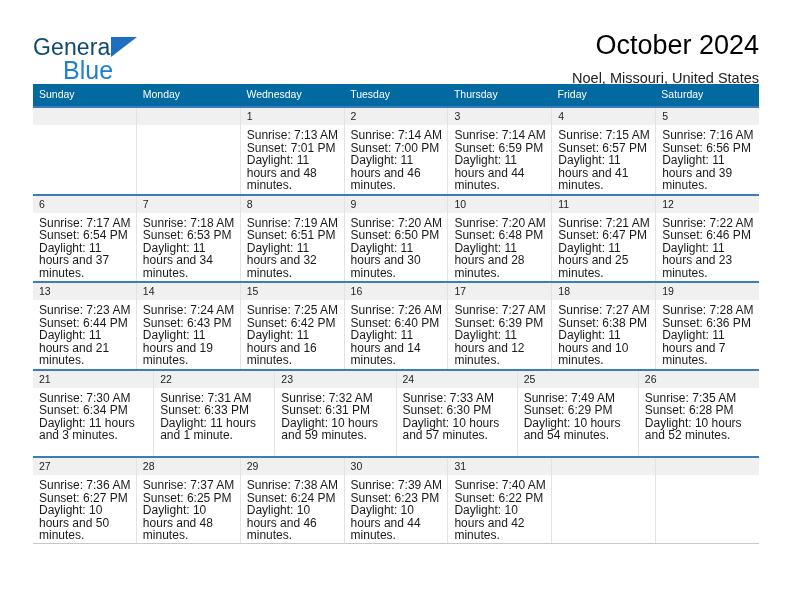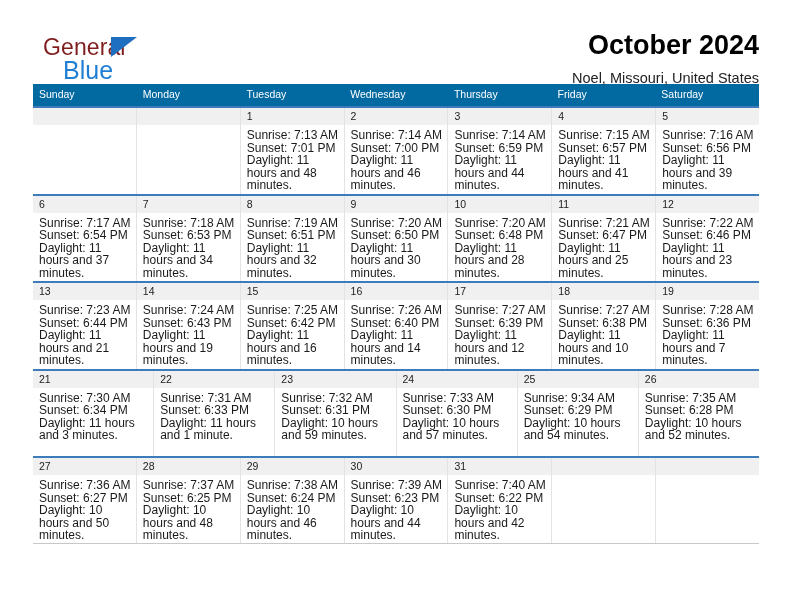--- a/index.html
+++ b/index.html
@@ -12,35 +12,35 @@
   }
   .page { position: relative; width: 792px; height: 612px; padding: 0 33px; }
 
   
   .topbar {
     display: flex; align-items: flex-start; justify-content: space-between;
     padding-top: 28px; height: 72px;
   }
   .logo { position: relative; width: 120px; height: 52px; }
   .logo-general {
-    font-size: 23px; color: #7f1d1d; letter-spacing: .1px;
-    line-height: 1; position: absolute; left: 0; top: 8px; margin-left: 10px;
+    font-size: 23px; color: #0c4a6e; letter-spacing: .1px;
+    line-height: 1; position: absolute; left: 0; top: 8px;
   }
   .logo-tri {
     position: absolute; left: 78px; top: 9px;
     width: 0; height: 0;
     border-left: 26px solid #1f6fc0;
     border-bottom: 20px solid transparent;
   }
   .logo-blue {
     font-size: 25px; color: #1f7fd4; line-height: 1;
     position: absolute; left: 30px; top: 30px; text-align: center;
   }
   .titles { text-align: right; padding-top: 2px; }
-  .cal-title { font-size: 27px; font-weight: 700; color: #000; line-height: 1.15; }
+  .cal-title { font-size: 27px; font-weight: 400; color: #000; line-height: 1.15; }
   .cal-sub { font-size: 14.5px; color: #222; margin-top: 9px; margin-left: 39px; }
 
   
   .cal { margin-top: 12px; width: 726px; }
   .weekdays { display: flex; background: #0369a1; height: 22px; }
   .weekday {
     flex: 1 1 0; color: #ffffff; font-size: 10.5px;
     padding: 5px 0 0 6px; line-height: 1;
   }
   .week {
@@ -79,22 +79,22 @@
     <div class="titles">
       <div class="cal-title">October 2024</div>
       <div class="cal-sub">Noel, Missouri, United States</div>
     </div>
   </div>
 
   <div class="cal">
     <div class="weekdays">
       <div class="weekday">Sunday</div>
       <div class="weekday">Monday</div>
+      <div class="weekday">Wednesday</div>
       <div class="weekday">Tuesday</div>
-      <div class="weekday">Wednesday</div>
       <div class="weekday">Thursday</div>
       <div class="weekday">Friday</div>
       <div class="weekday">Saturday</div>
     </div>
     <div id="weeks-host">
         <div class="week">
           <div class="cell empty">
             <div class="daynum-bar"></div>
           </div>
           <div class="cell empty">
@@ -286,21 +286,21 @@
             <div class="daynum-bar">24</div>
             <div class="info">
               <div>Sunrise: 7:33 AM</div>
               <div>Sunset: 6:30 PM</div>
               <div class="wrap">Daylight: 10 hours and 57 minutes.</div>
             </div>
           </div>
           <div class="cell">
             <div class="daynum-bar">25</div>
             <div class="info">
-              <div>Sunrise: 9:34 AM</div>
+              <div>Sunrise: 7:49 AM</div>
               <div>Sunset: 6:29 PM</div>
               <div class="wrap">Daylight: 10 hours and 54 minutes.</div>
             </div>
           </div>
           <div class="cell">
             <div class="daynum-bar">26</div>
             <div class="info">
               <div>Sunrise: 7:35 AM</div>
               <div>Sunset: 6:28 PM</div>
               <div class="wrap">Daylight: 10 hours and 52 minutes.</div>

